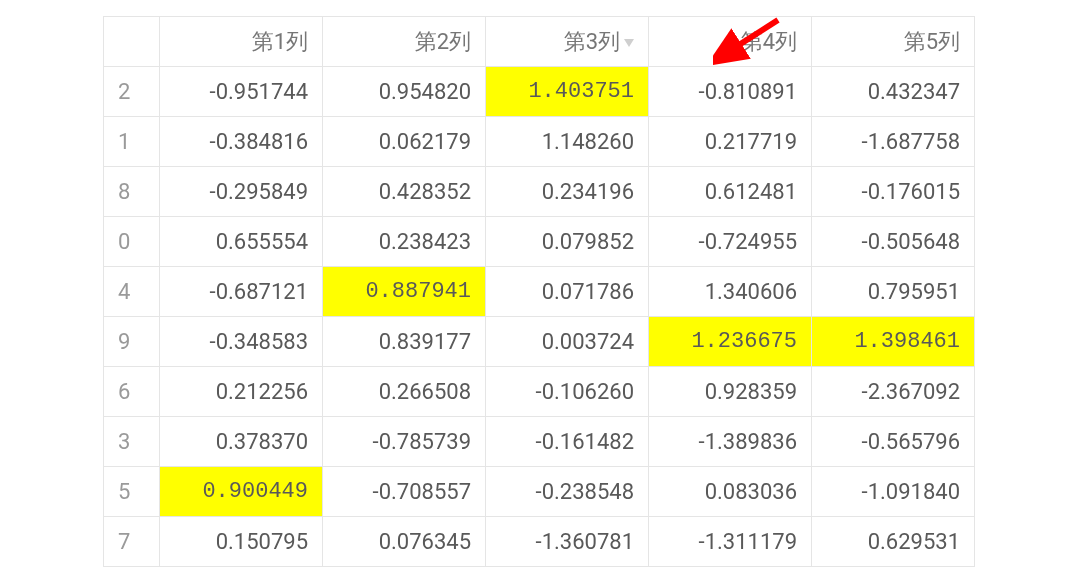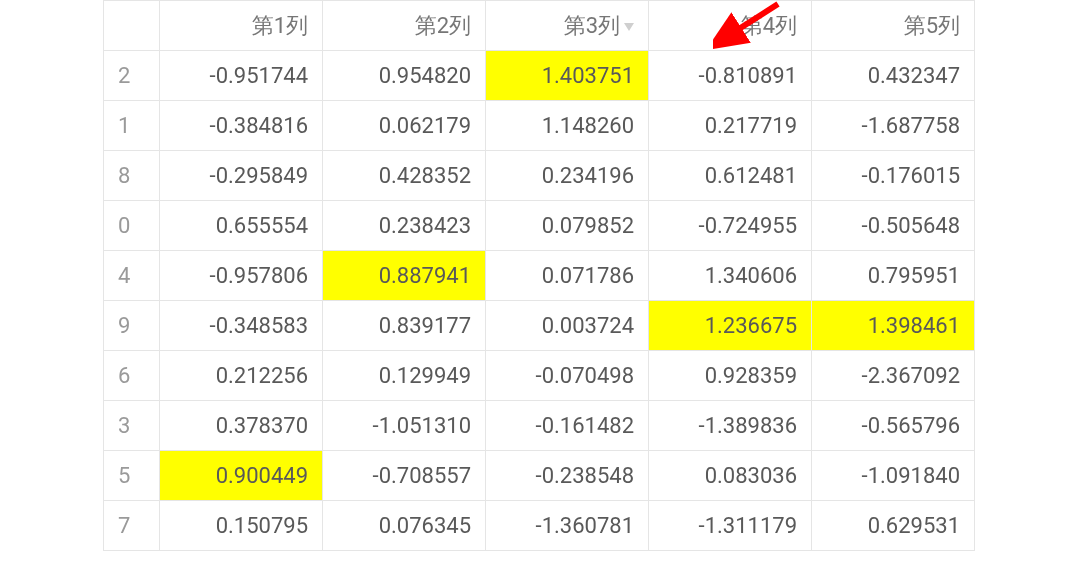--- a/index.html
+++ b/index.html
@@ -6,21 +6,21 @@
     body {
       font-family: -apple-system, BlinkMacSystemFont, "Segoe UI", Roboto, "Helvetica Neue", Arial, sans-serif;
       background: #ffffff;
       width: 1080px;
       height: 567px;
       position: relative;
     }
     .table-wrap {
       position: absolute;
       left: 103px;
-      top: 0;
+      top: 16px;
       width: 870px;
     }
     table {
       border-collapse: collapse;
       width: 100%;
       table-layout: fixed;
     }
     th, td {
       border: 1px solid #e5e5e5;
       height: 50px;
@@ -40,21 +40,21 @@
     col.idx { width: 56px; }
     col.data { width: 163px; }
     td.index-cell {
       color: #9a9a9a;
       text-align: left;
       padding: 0 0 0 14px;
     }
     th.index-header {
       background: #fff;
     }
-    .hl { background: #ffff00; }
+    .hl { background: #ffff00; font-family: Liberation Mono, monospace; }
     .sort-indicator {
       display: inline-block;
       width: 0; height: 0;
       border-left: 5px solid transparent;
       border-right: 5px solid transparent;
       border-top: 8px solid #cfcfcf;
       margin-left: 4px;
       vertical-align: middle;
     }
     .arrow-annot {
@@ -126,46 +126,46 @@
         <tr>
           <td class="index-cell">0</td>
           <td>0.655554</td>
           <td>0.238423</td>
           <td>0.079852</td>
           <td>-0.724955</td>
           <td>-0.505648</td>
         </tr>
         <tr>
           <td class="index-cell">4</td>
-          <td>-0.957806</td>
+          <td>-0.687121</td>
           <td class="hl">0.887941</td>
           <td>0.071786</td>
           <td>1.340606</td>
           <td>0.795951</td>
         </tr>
         <tr>
           <td class="index-cell">9</td>
           <td>-0.348583</td>
           <td>0.839177</td>
           <td>0.003724</td>
           <td class="hl">1.236675</td>
           <td class="hl">1.398461</td>
         </tr>
         <tr>
           <td class="index-cell">6</td>
           <td>0.212256</td>
-          <td>0.129949</td>
-          <td>-0.070498</td>
+          <td>0.266508</td>
+          <td>-0.106260</td>
           <td>0.928359</td>
           <td>-2.367092</td>
         </tr>
         <tr>
           <td class="index-cell">3</td>
           <td>0.378370</td>
-          <td>-1.051310</td>
+          <td>-0.785739</td>
           <td>-0.161482</td>
           <td>-1.389836</td>
           <td>-0.565796</td>
         </tr>
         <tr>
           <td class="index-cell">5</td>
           <td class="hl">0.900449</td>
           <td>-0.708557</td>
           <td>-0.238548</td>
           <td>0.083036</td>

